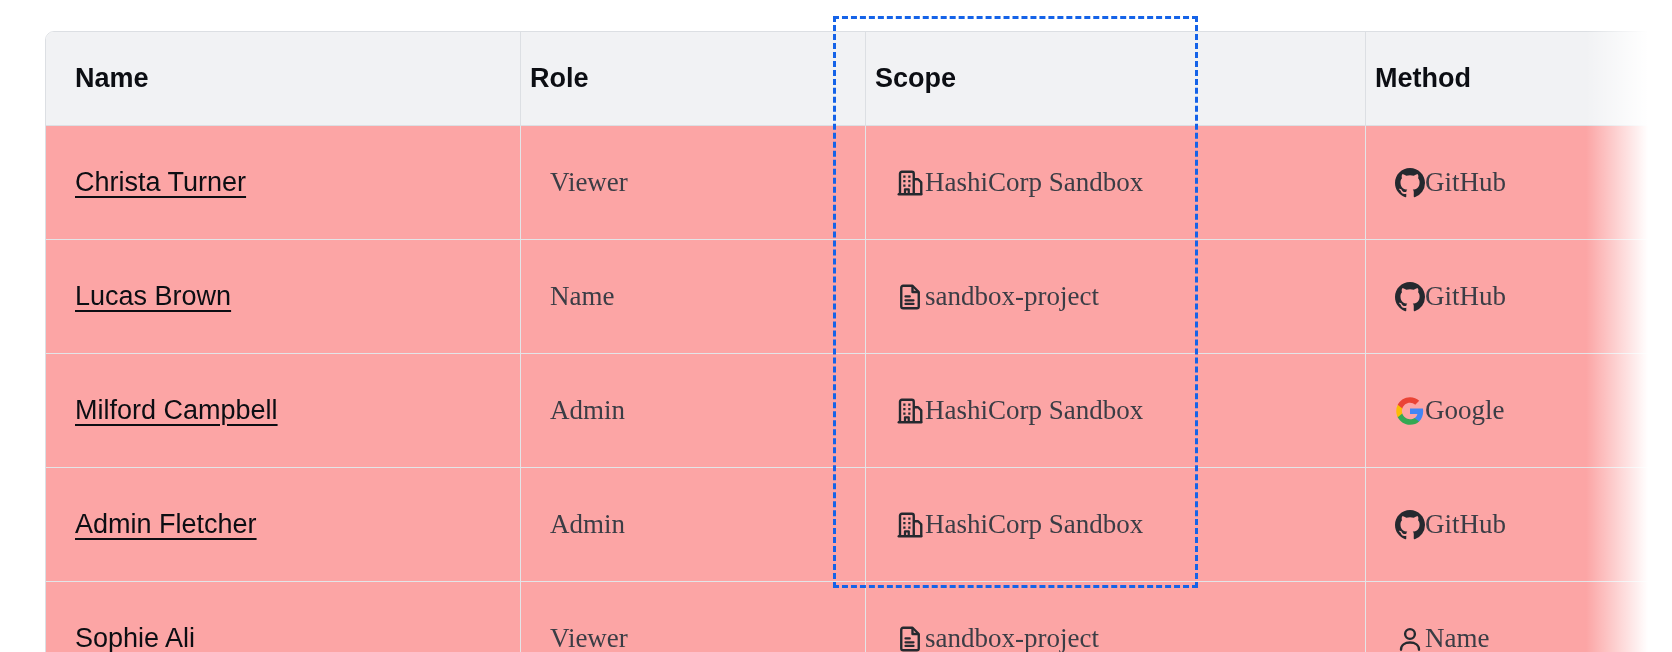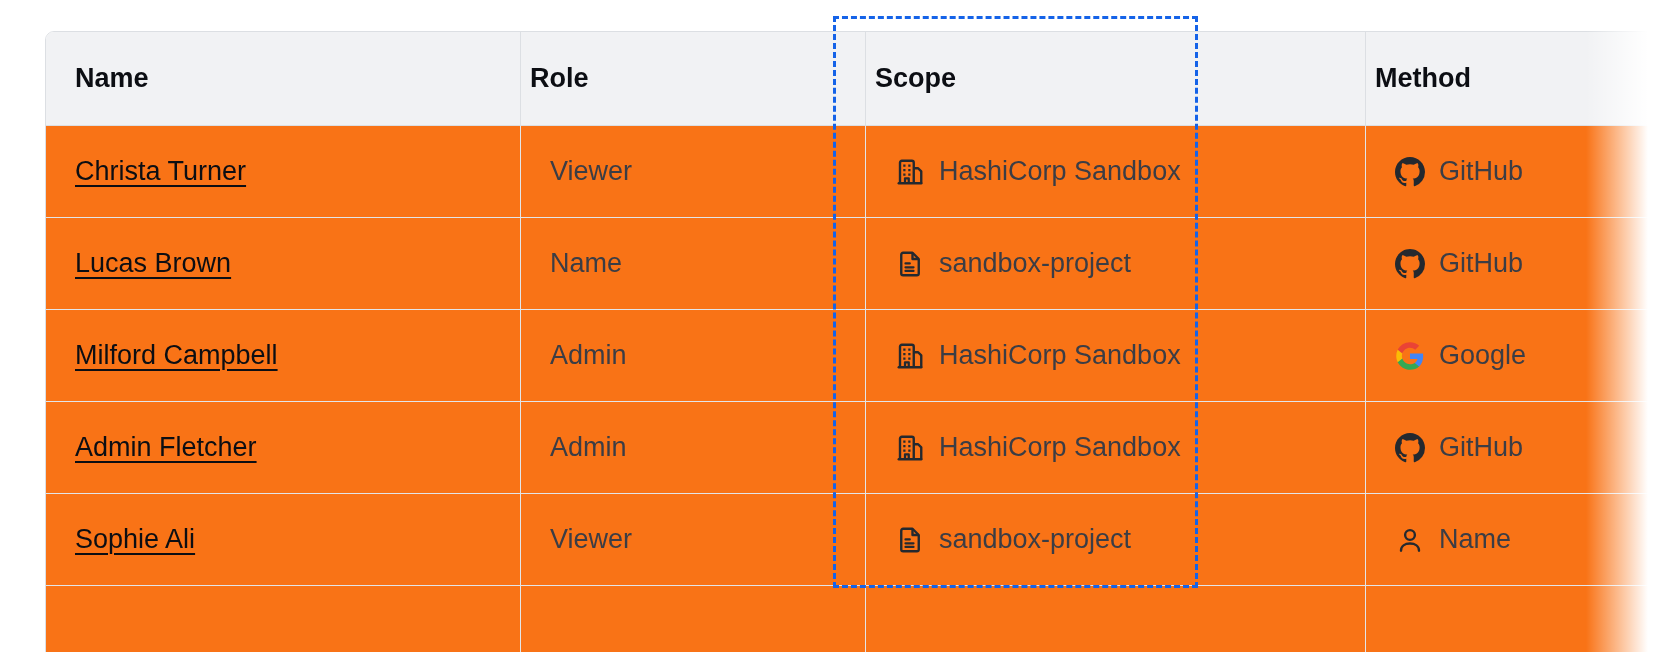--- a/index.html
+++ b/index.html
@@ -43,42 +43,42 @@
     vertical-align: middle;
     font-size: 27px;
     font-weight: bold;
     color: #0c0e13;
     padding: 0 29px;
     white-space: nowrap;
   }
   thead th.div-left { border-left: 1px solid #dcdfe3; padding-left: 9px; }
 
   tbody td {
-    height: 92px;
+    height: 114px;
     border-bottom: 1px solid #e3e5e8;
     vertical-align: middle;
     font-size: 27px;
     color: #3b3d45;
     padding: 16px 29px;
     white-space: nowrap;
-    background: #f97316;
-  }
-  tbody td.div-left { border-left: 1px solid #e3e5e8; }
+    background: #fca5a5;
+  }
+  tbody td.div-left { border-left: 1px solid #e3e5e8; font-family: Liberation Serif, serif; }
   tbody tr:last-child td { border-bottom: none; }
 
   .name-link {
     color: #0c0e13;
     font-size: 27px;
     text-decoration: underline;
     text-underline-offset: 5px;
     text-decoration-thickness: 2px;
     cursor: pointer;
   }
 
-  .cellflex { display: flex; align-items: center; gap: 14px; }
+  .cellflex { display: flex; align-items: center; }
   .ico { flex: 0 0 auto; display: block; }
 
   
   .sel-box {
     position: absolute;
     left: 833px; top: 16px;
     width: 365px; height: 572px;
     border: 3px dashed #1563e8;
     pointer-events: none;
     z-index: 6;

